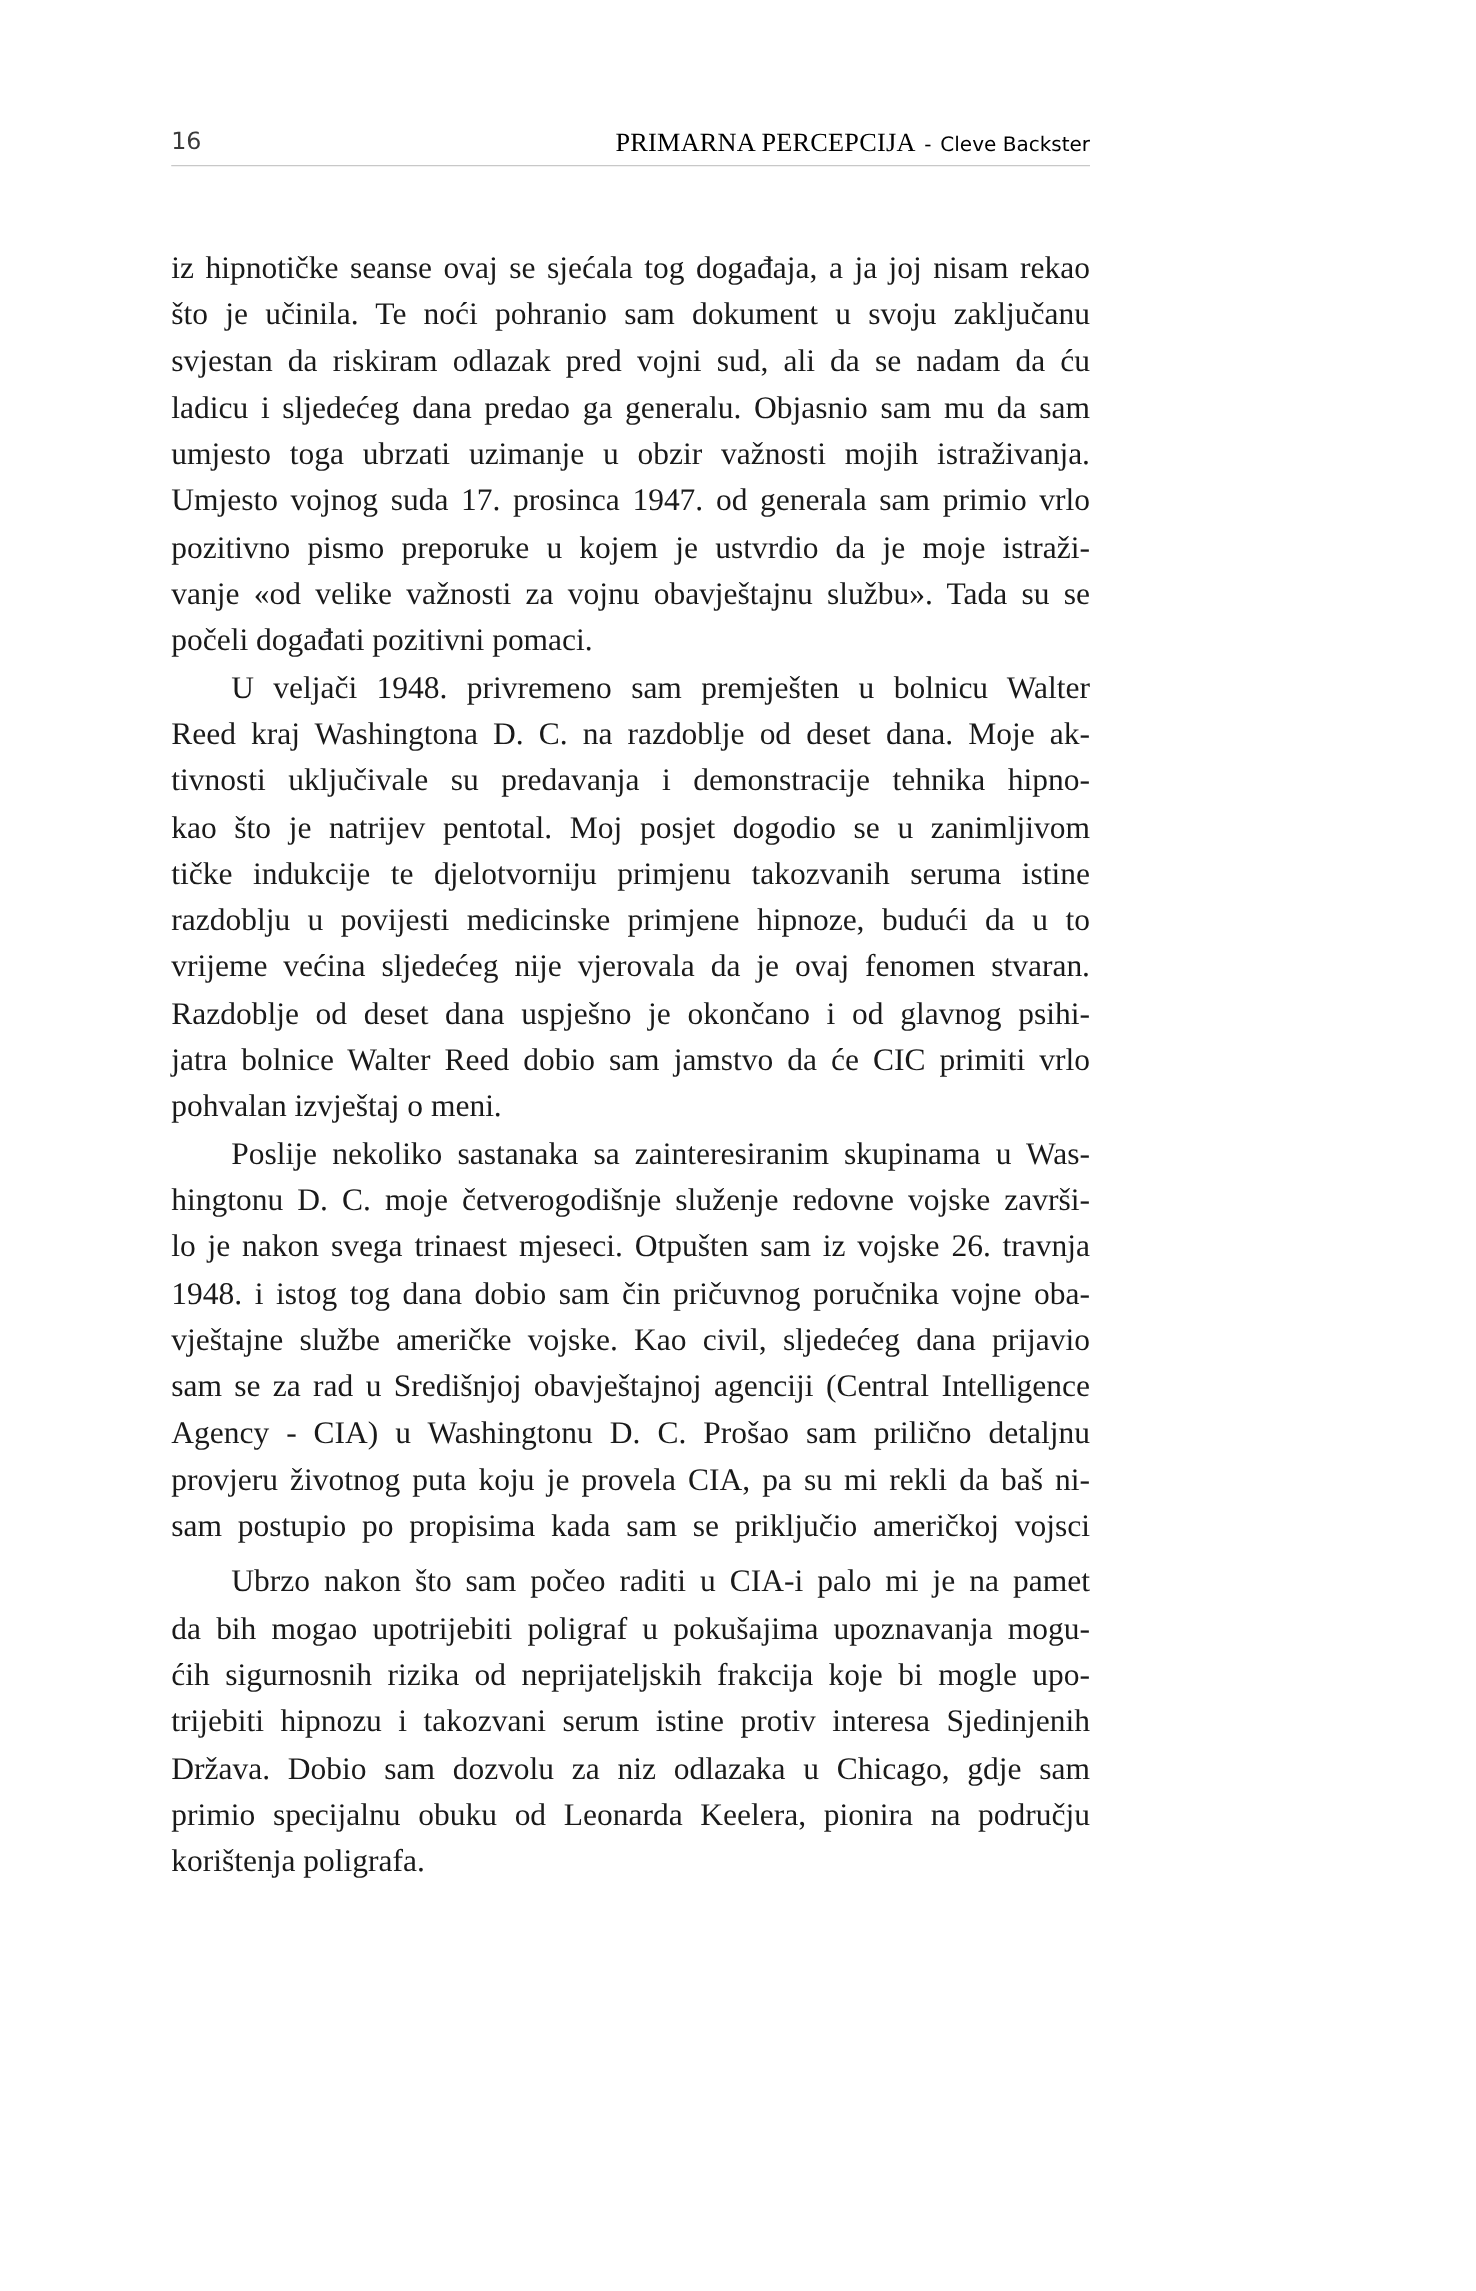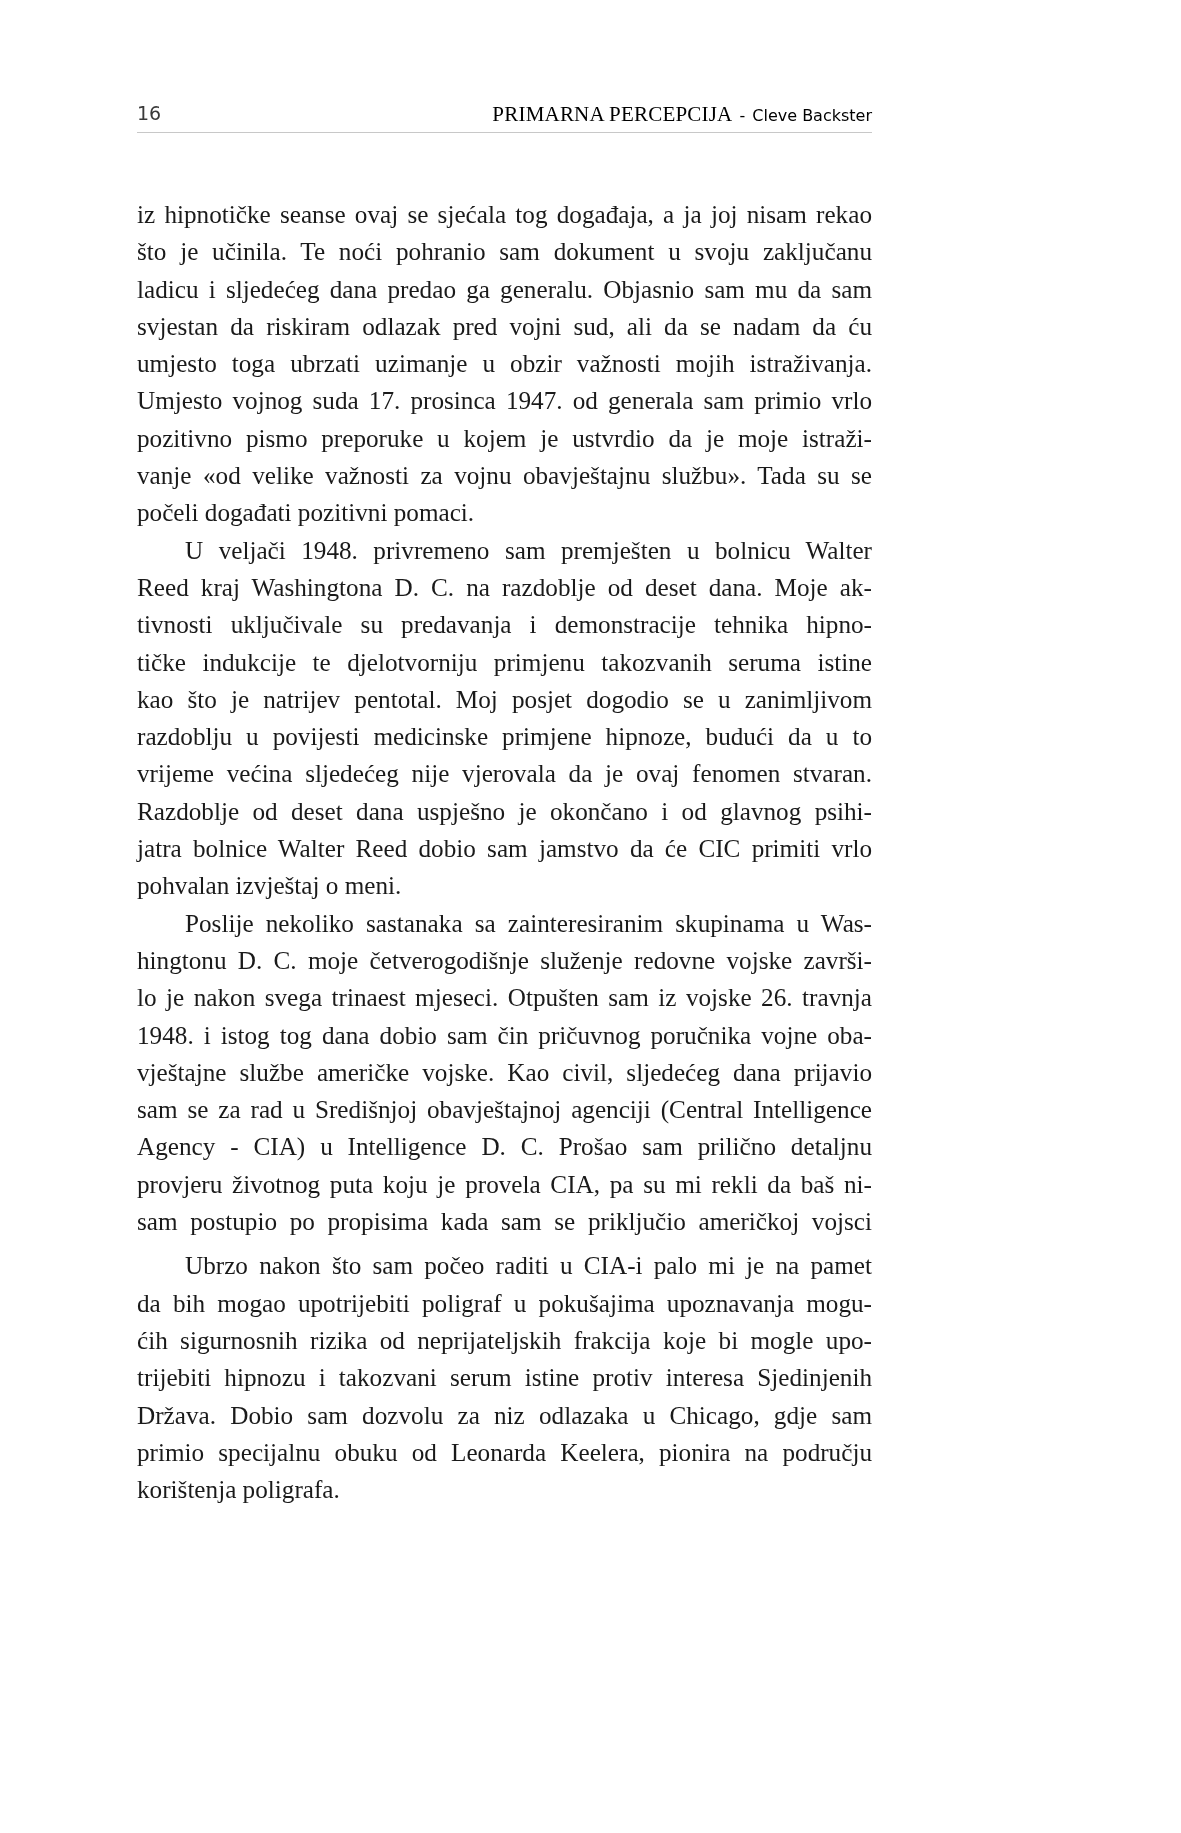--- a/index.html
+++ b/index.html
@@ -96,50 +96,50 @@
       <span class="header-sep">-</span>
       <span class="header-author">Cleve Backster</span>
     </span>
   </div>
 
   <div class="body-text">
 
     <div class="paragraph">
       <span class="line">iz hipnotičke seanse ovaj se sjećala tog događaja, a ja joj nisam rekao</span>
       <span class="line">što je učinila. Te noći pohranio sam dokument u svoju zaključanu</span>
+      <span class="line">svjestan da riskiram odlazak pred vojni sud, ali da se nadam da ću</span>
       <span class="line">ladicu i sljedećeg dana predao ga generalu. Objasnio sam mu da sam</span>
-      <span class="line">svjestan da riskiram odlazak pred vojni sud, ali da se nadam da ću</span>
       <span class="line">umjesto toga ubrzati uzimanje u obzir važnosti mojih istraživanja.</span>
       <span class="line">Umjesto vojnog suda 17. prosinca 1947. od generala sam primio vrlo</span>
       <span class="line">pozitivno pismo preporuke u kojem je ustvrdio da je moje istraži-</span>
       <span class="line">vanje «od velike važnosti za vojnu obavještajnu službu». Tada su se</span>
       <span class="line last">počeli događati pozitivni pomaci.</span>
     </div>
 
     <div class="paragraph">
       <span class="line indent">U veljači 1948. privremeno sam premješten u bolnicu Walter</span>
       <span class="line">Reed kraj Washingtona D. C. na razdoblje od deset dana. Moje ak-</span>
       <span class="line">tivnosti uključivale su predavanja i demonstracije tehnika hipno-</span>
+      <span class="line">kao što je natrijev pentotal. Moj posjet dogodio se u zanimljivom</span>
       <span class="line">tičke indukcije te djelotvorniju primjenu takozvanih seruma istine</span>
-      <span class="line">kao što je natrijev pentotal. Moj posjet dogodio se u zanimljivom</span>
       <span class="line">razdoblju u povijesti medicinske primjene hipnoze, budući da u to</span>
       <span class="line">vrijeme većina sljedećeg nije vjerovala da je ovaj fenomen stvaran.</span>
       <span class="line">Razdoblje od deset dana uspješno je okončano i od glavnog psihi-</span>
       <span class="line">jatra bolnice Walter Reed dobio sam jamstvo da će CIC primiti vrlo</span>
       <span class="line last">pohvalan izvještaj o meni.</span>
     </div>
 
     <div class="paragraph">
       <span class="line indent">Poslije nekoliko sastanaka sa zainteresiranim skupinama u Was-</span>
       <span class="line">hingtonu D. C. moje četverogodišnje služenje redovne vojske završi-</span>
       <span class="line">lo je nakon svega trinaest mjeseci. Otpušten sam iz vojske 26. travnja</span>
       <span class="line">1948. i istog tog dana dobio sam čin pričuvnog poručnika vojne oba-</span>
       <span class="line">vještajne službe američke vojske. Kao civil, sljedećeg dana prijavio</span>
       <span class="line">sam se za rad u Središnjoj obavještajnoj agenciji (Central Intelligence</span>
-      <span class="line">Agency - CIA) u Intelligence D. C. Prošao sam prilično detaljnu</span>
+      <span class="line">Agency - CIA) u Washingtonu D. C. Prošao sam prilično detaljnu</span>
       <span class="line">provjeru životnog puta koju je provela CIA, pa su mi rekli da baš ni-</span>
       <span class="line">sam postupio po propisima kada sam se priključio američkoj vojsci</span>
     </div>
 
     <div class="para-gap"></div>
 
     <div class="paragraph">
       <span class="line indent">Ubrzo nakon što sam počeo raditi u CIA-i palo mi je na pamet</span>
       <span class="line">da bih mogao upotrijebiti poligraf u pokušajima upoznavanja mogu-</span>
       <span class="line">ćih sigurnosnih rizika od neprijateljskih frakcija koje bi mogle upo-</span>

